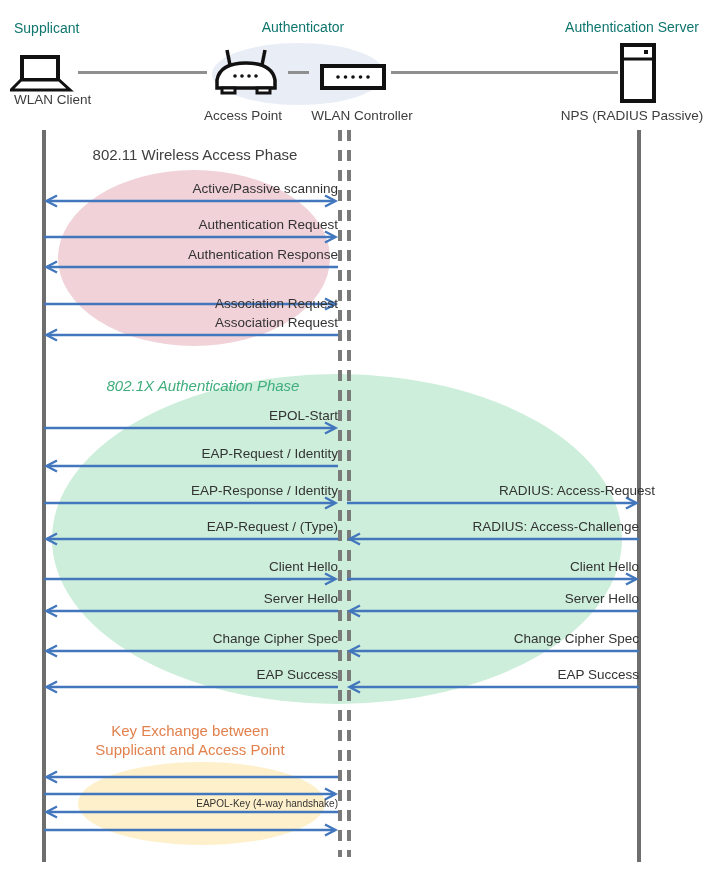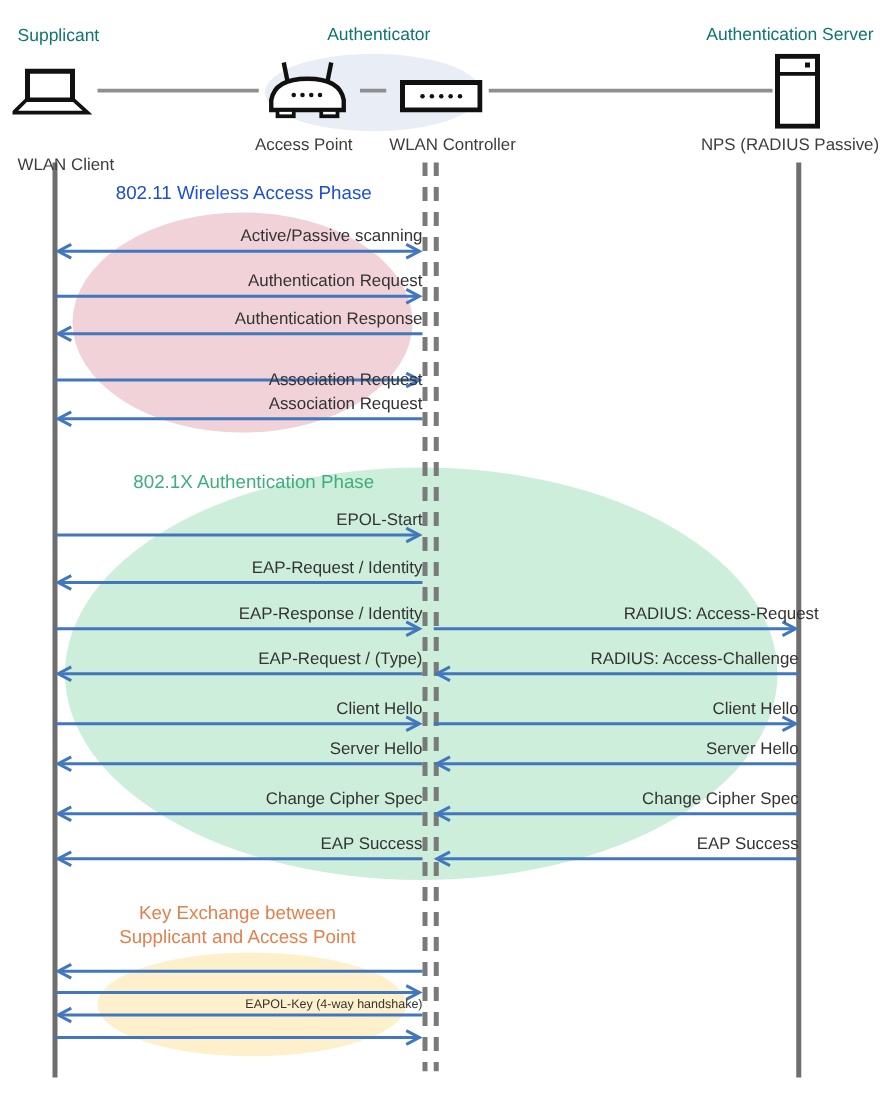--- a/index.html
+++ b/index.html
@@ -66,27 +66,27 @@
     <circle cx="40.5" cy="13" r="1.8" fill="#111"></circle>
     <circle cx="48" cy="13" r="1.8" fill="#111"></circle>
   </svg>
 
   <svg class="abs" style="left:620px;top:43px;" width="36" height="60" viewBox="0 0 36 60">
     <rect x="2" y="2" width="32" height="56" fill="#fff" stroke="#111" stroke-width="4"></rect>
     <line x1="2" y1="16" x2="34" y2="16" stroke="#111" stroke-width="3"></line>
     <rect x="24" y="7" width="4" height="4" fill="#111"></rect>
   </svg>
 
-  <div class="device-label" style="left:14px;top:124px;">WLAN Client</div>
+  <div class="device-label" style="left:14px;top:92px;">WLAN Client</div>
   <div class="device-label center" style="left:193px;top:108px;width:100px;">Access Point</div>
   <div class="device-label center" style="left:310px;top:108px;width:104px;">WLAN Controller</div>
   <div class="device-label center" style="left:552px;top:108px;width:160px;">NPS (RADIUS Passive)</div>
 
-  <div class="phase-title" style="left:45px;top:146px;width:300px;color:#1d4ed8;">802.11 Wireless Access Phase</div>
-  <div class="phase-title" style="left:53px;top:377px;width:300px;color:#3fae7c;">802.1X Authentication Phase</div>
+  <div class="phase-title" style="left:45px;top:146px;width:300px;color:#404040;">802.11 Wireless Access Phase</div>
+  <div class="phase-title" style="left:53px;top:377px;width:300px;color:#3fae7c;font-style:italic;">802.1X Authentication Phase</div>
   <div class="phase-title" style="left:40px;top:722px;width:300px;color:#e2814d;">Key Exchange between</div>
   <div class="phase-title" style="left:40px;top:741px;width:300px;color:#e2814d;">Supplicant and Access Point</div>
 
   <div id="messages">
       <svg width="294" height="16" style="position: absolute; left: 44px; top: 193px; overflow: visible;">
         <line x1="3" y1="8" x2="291" y2="8" stroke="#4377bd" stroke-width="2.4"></line>
         <polyline points="13,2.5 2.5,8 13,13.5" fill="none" stroke="#4377bd" stroke-width="2.4"></polyline>
         <polyline points="281,2.5 291.5,8 281,13.5" fill="none" stroke="#4377bd" stroke-width="2.4"></polyline>
       </svg>
       <div class="msg-label" style="left: 44px; width: 294px; top: 180px;">Active/Passive scanning</div>

